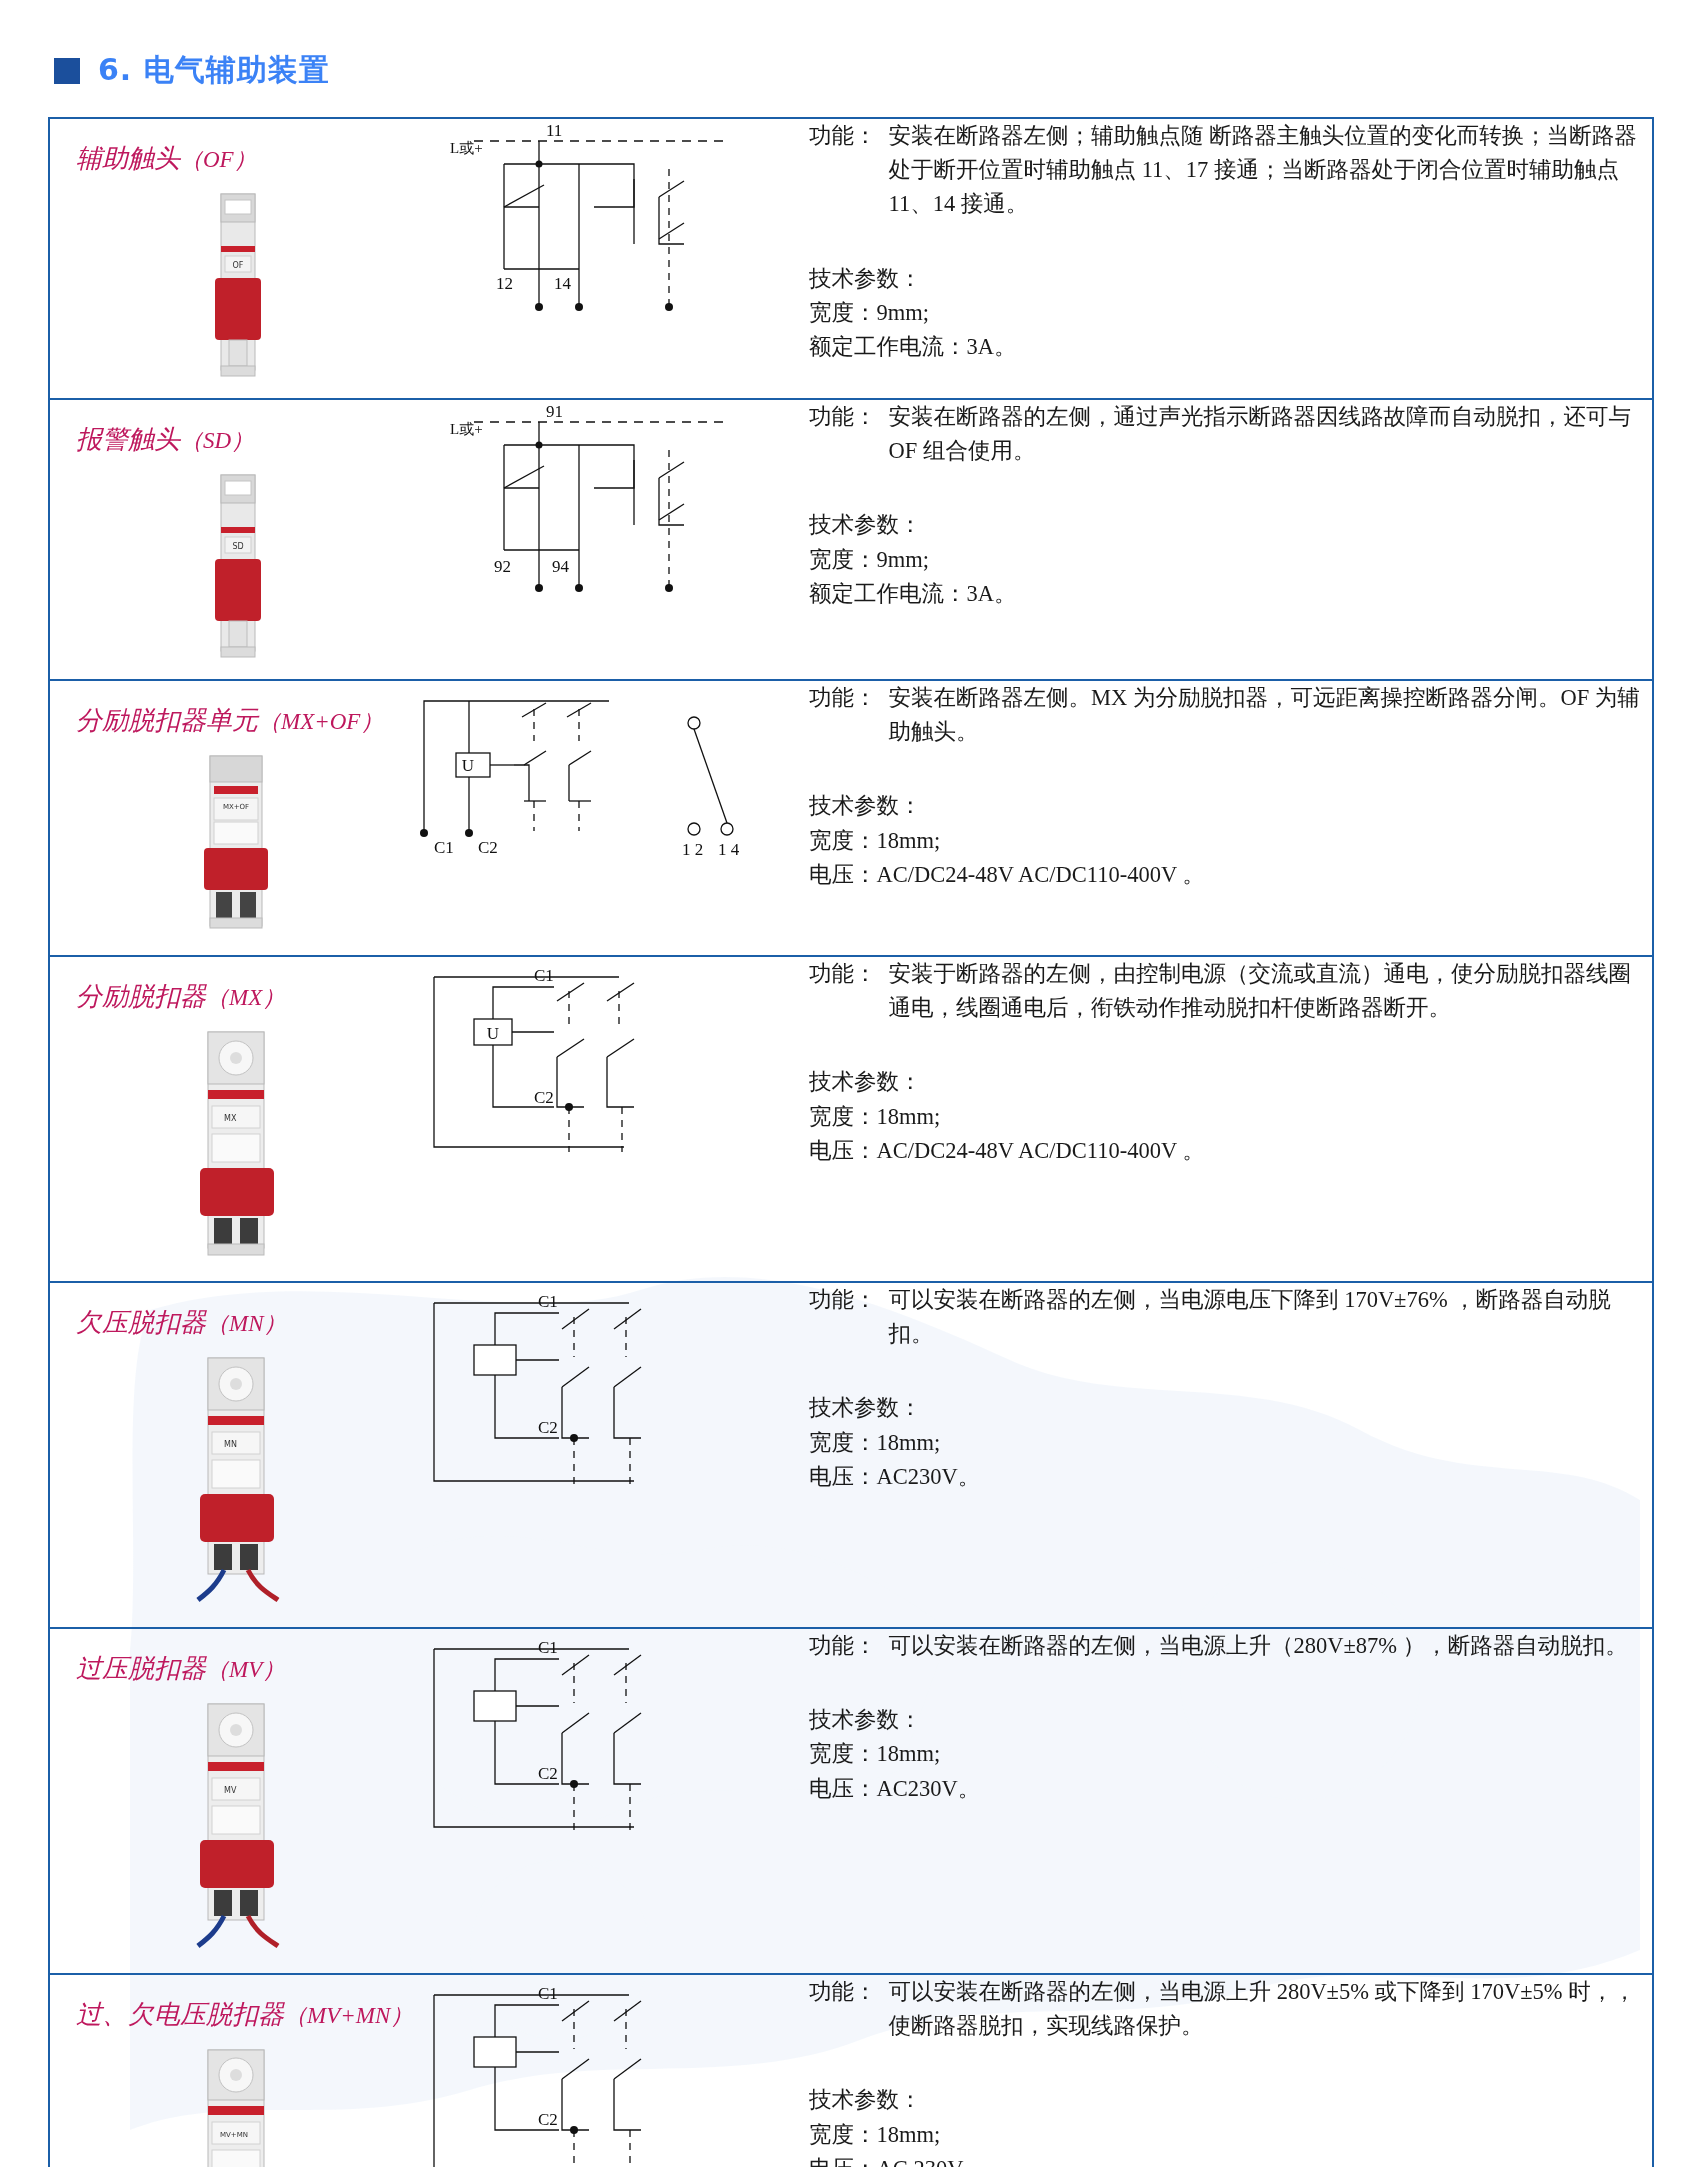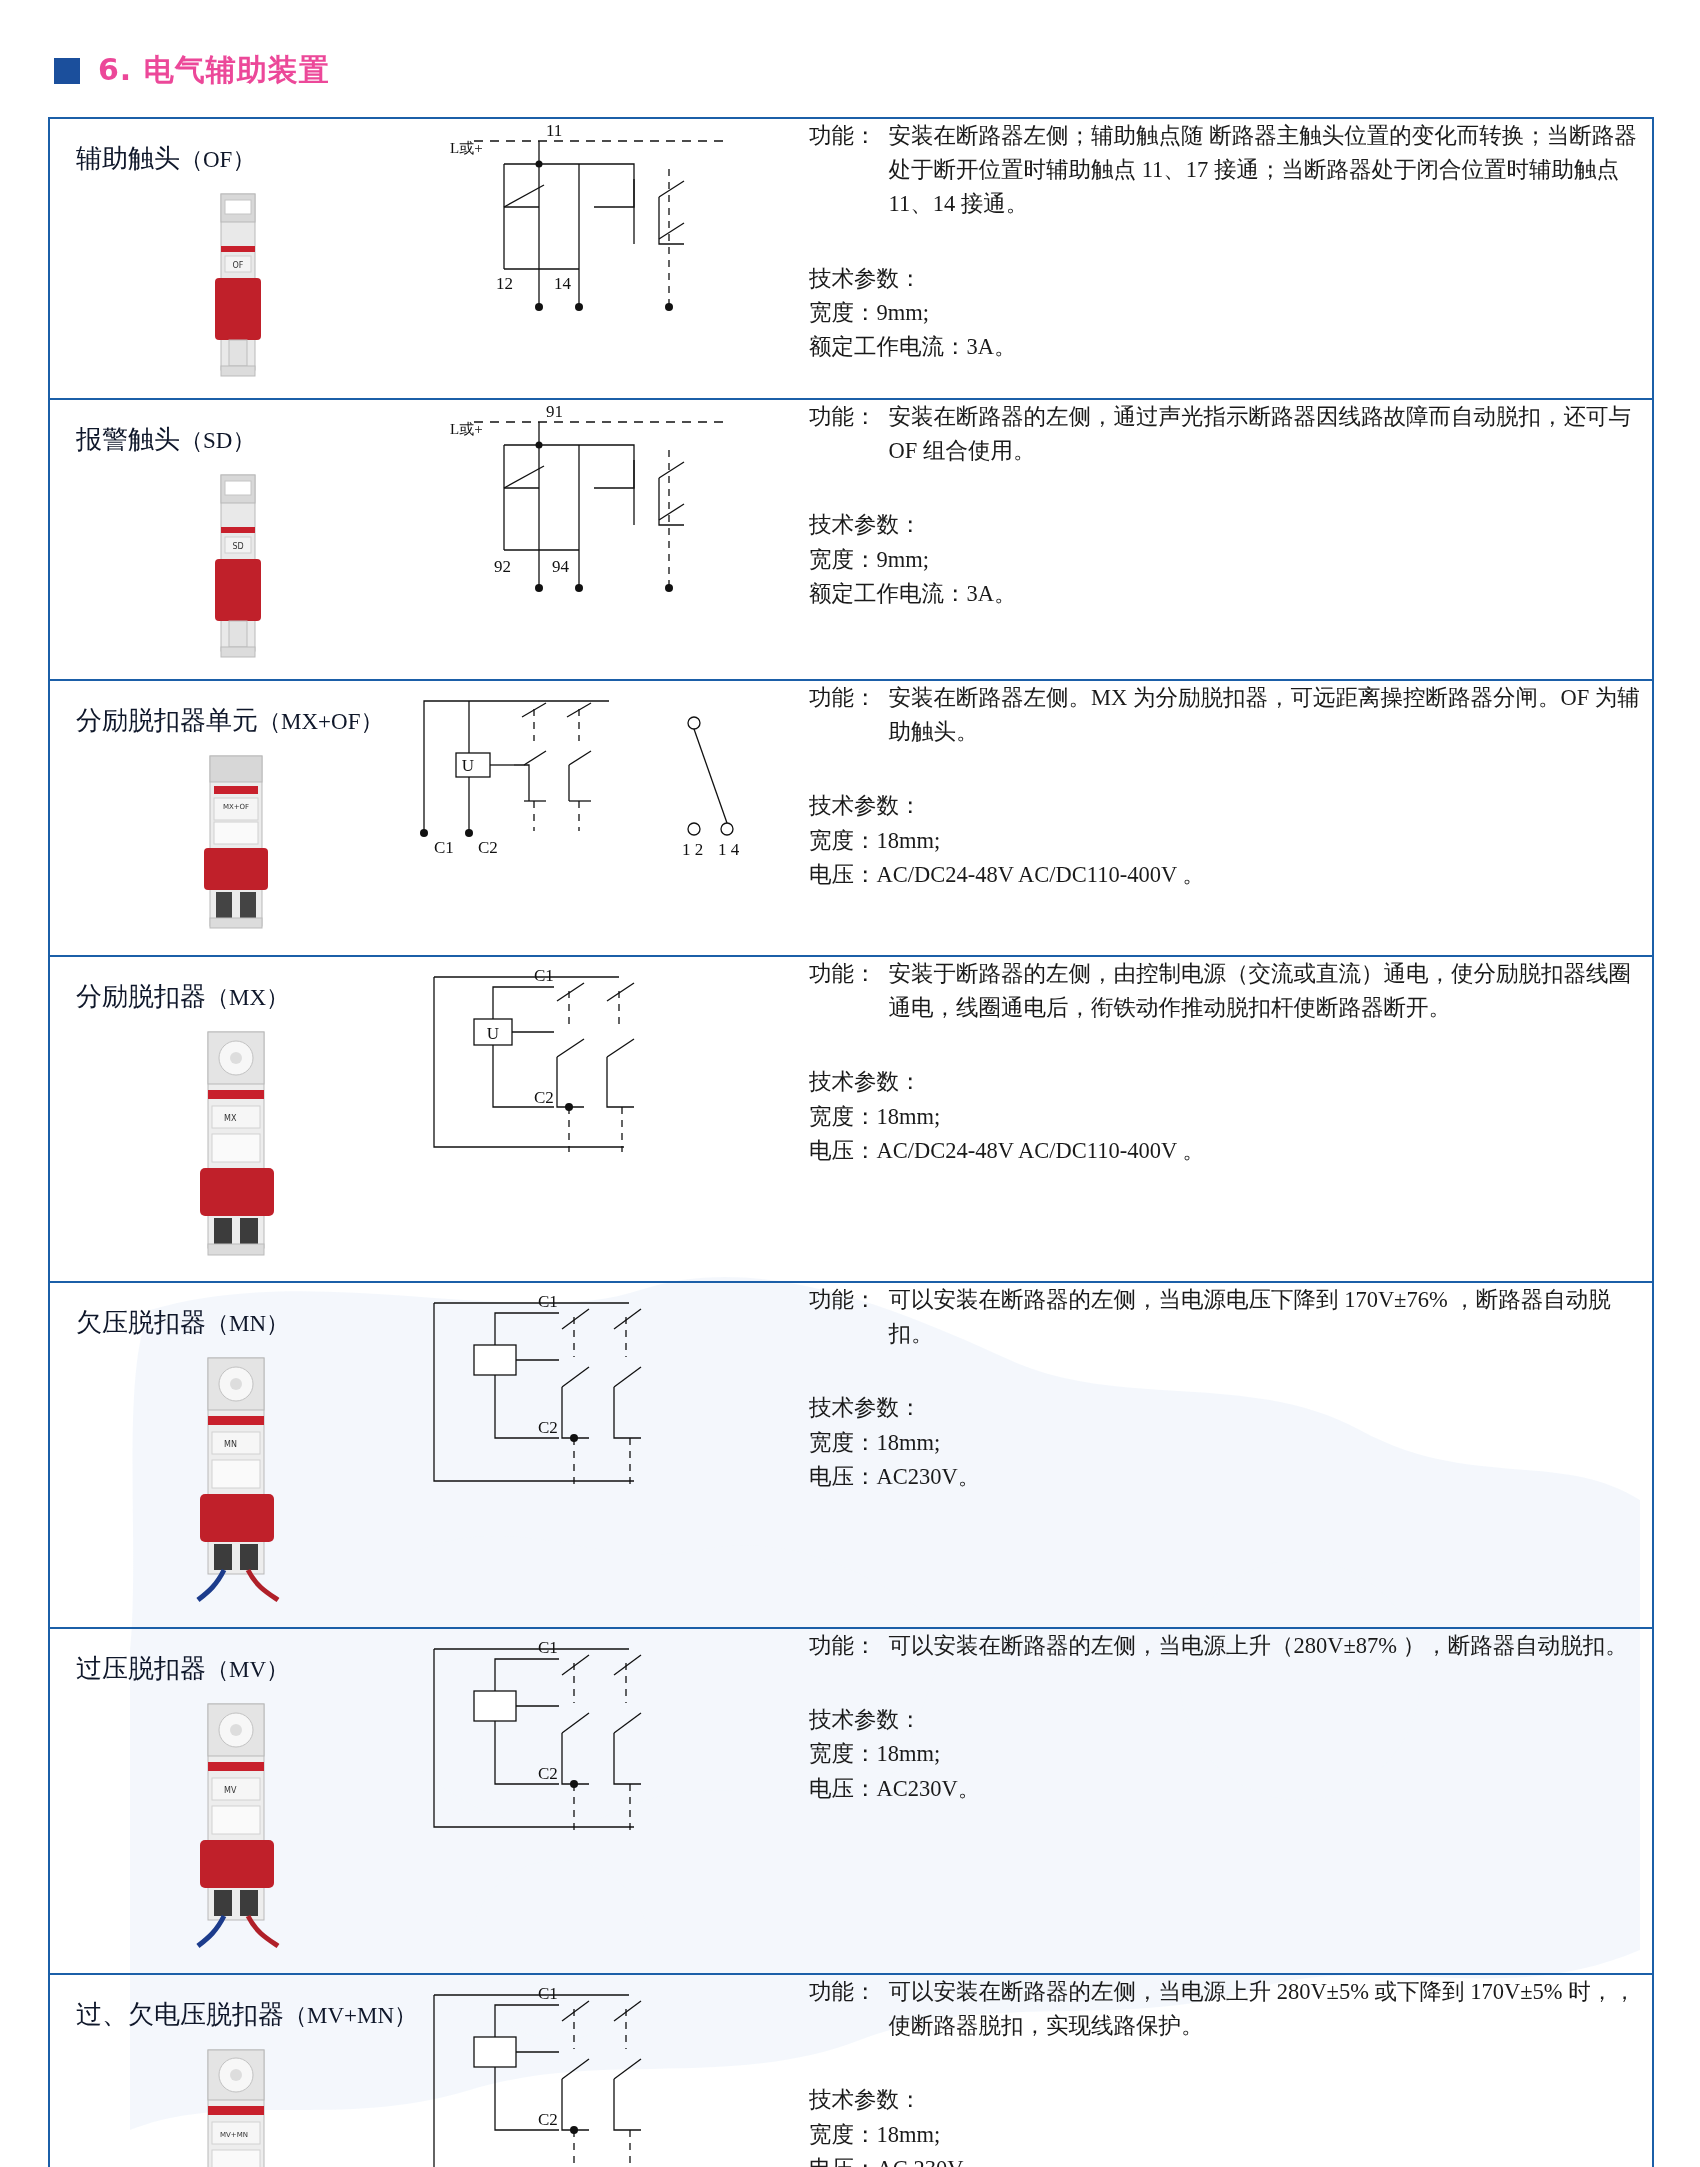--- a/index.html
+++ b/index.html
@@ -42,21 +42,21 @@
   .section-header .sq {
     width: 26px; height: 26px;
     background: #1b4f9c;
     display: inline-block;
   }
   .section-header .title {
     font-family: "DejaVu Sans", sans-serif;
     font-weight: bold;
     font-size: 30px;
     letter-spacing: 1px;
-    color: #ec4899;
+    color: #3b82f6;
   }
 
   
   .tbl {
     border: 2px solid #1b5fa8;
     border-collapse: collapse;
     width: 1604px;
     table-layout: fixed;
   }
   .tbl tr + tr > td {
@@ -72,22 +72,23 @@
   .col-text   { width: 844px; }
 
   .cell-name {
     padding: 22px 0 0 26px;
     position: relative;
     height: 100%;
   }
   .item-title {
     font-size: 26px;
     font-family: "DejaVu Sans", sans-serif;
-    color: #0f172a;
+    color: #be185d;
     white-space: nowrap;
+    font-style: italic;
   }
   .item-title .code {
     font-family: "Liberation Serif", serif;
     font-size: 23px;
   }
 
   
   .device {
     margin: 14px 0 18px 34px;
     position: relative;

